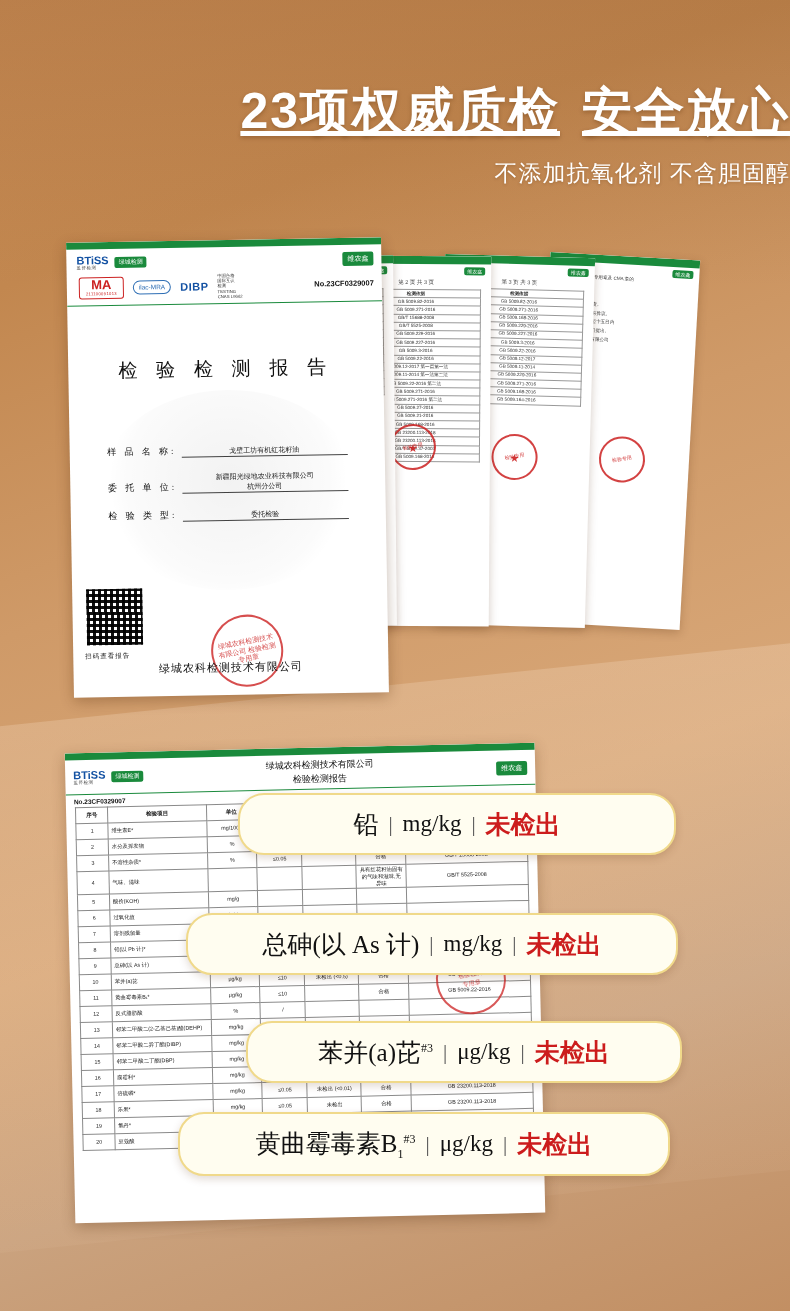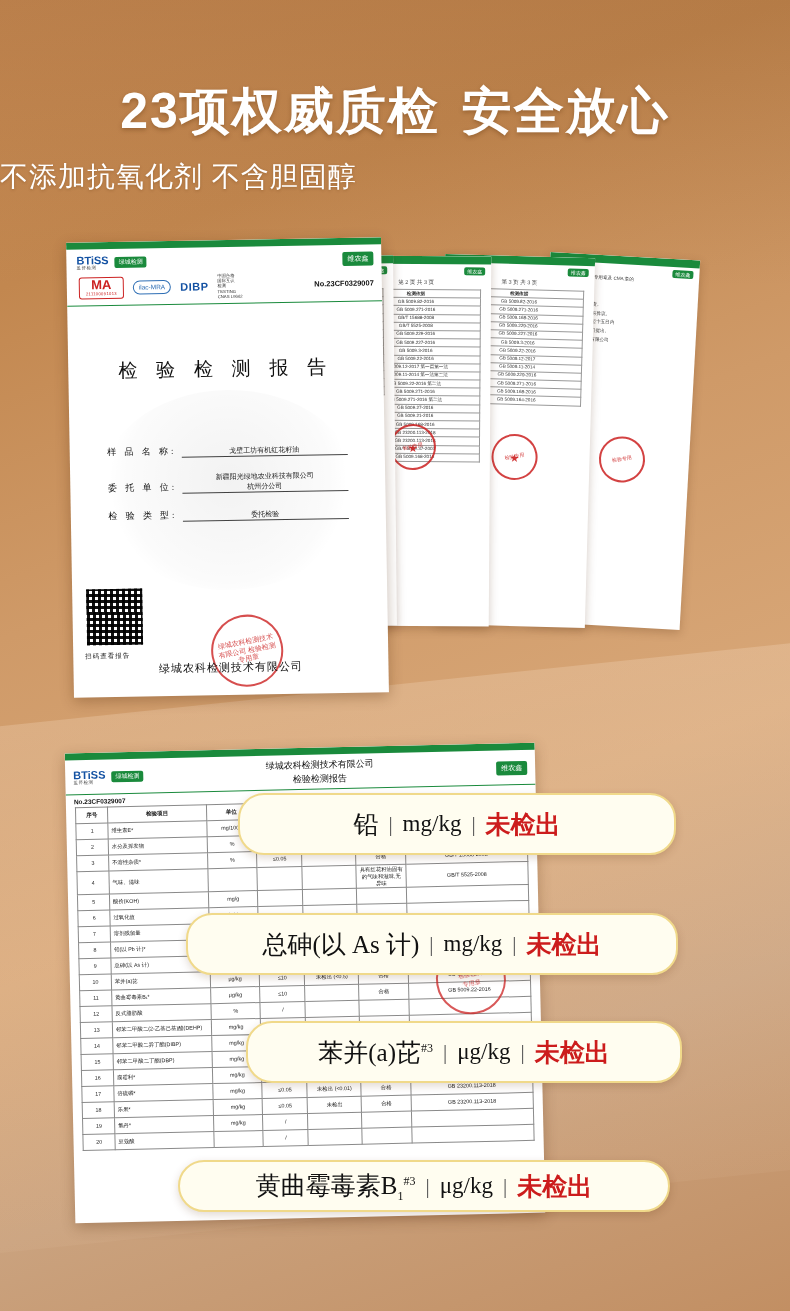--- a/index.html
+++ b/index.html
@@ -36,35 +36,36 @@
     height: 22%;
     background: linear-gradient(180deg, rgba(120,70,30,0.18), rgba(120,70,30,0));
     pointer-events: none;
   }
 
   
   .headline {
     position: absolute;
     top: 78px;
     width: 100%;
-    text-align: center;
+    text-align: right;
     color: #ffffff;
     font-size: 50px;
     font-weight: bold;
     letter-spacing: 2px;
     text-shadow: 0 2px 4px rgba(90,45,10,0.35);
+    text-decoration: underline;
   }
   .headline .gap { display: inline-block; width: 22px; }
   .subhead {
     position: absolute;
     top: 158px;
     width: 100%;
-    text-align: left;
+    text-align: right;
     color: #ffffff;
-    font-size: 28px;
+    font-size: 23px;
     letter-spacing: 1px;
     text-shadow: 0 1px 3px rgba(90,45,10,0.3);
   }
 
   
   .cert-stack {
     position: absolute;
     left: 70px;
     top: 240px;
     width: 660px;
@@ -445,21 +446,21 @@
     color: #cc1c1c;
     font-weight: bold;
     white-space: nowrap;
   }
   .callout sup { font-size: 12px; vertical-align: super; }
   .callout sub { font-size: 12px; vertical-align: sub; }
 
   #callout-1 { left: 238px; top: 793px; width: 438px; height: 62px; }
   #callout-2 { left: 186px; top: 913px; width: 492px; height: 62px; }
   #callout-3 { left: 246px; top: 1021px; width: 436px; height: 62px; }
-  #callout-4 { left: 178px; top: 1160px; width: 492px; height: 52px; font-family: Liberation Serif, serif; }
+  #callout-4 { left: 178px; top: 1112px; width: 492px; height: 64px; font-family: Liberation Serif, serif; }
 </style>
 </head>
 <body>
 
 <div class="page">
   <div class="bg-band2"></div>
   <div class="bg-band"></div>
 
   <div class="headline">
     <span>23项权威质检</span><span class="gap"></span><span>安全放心</span>

